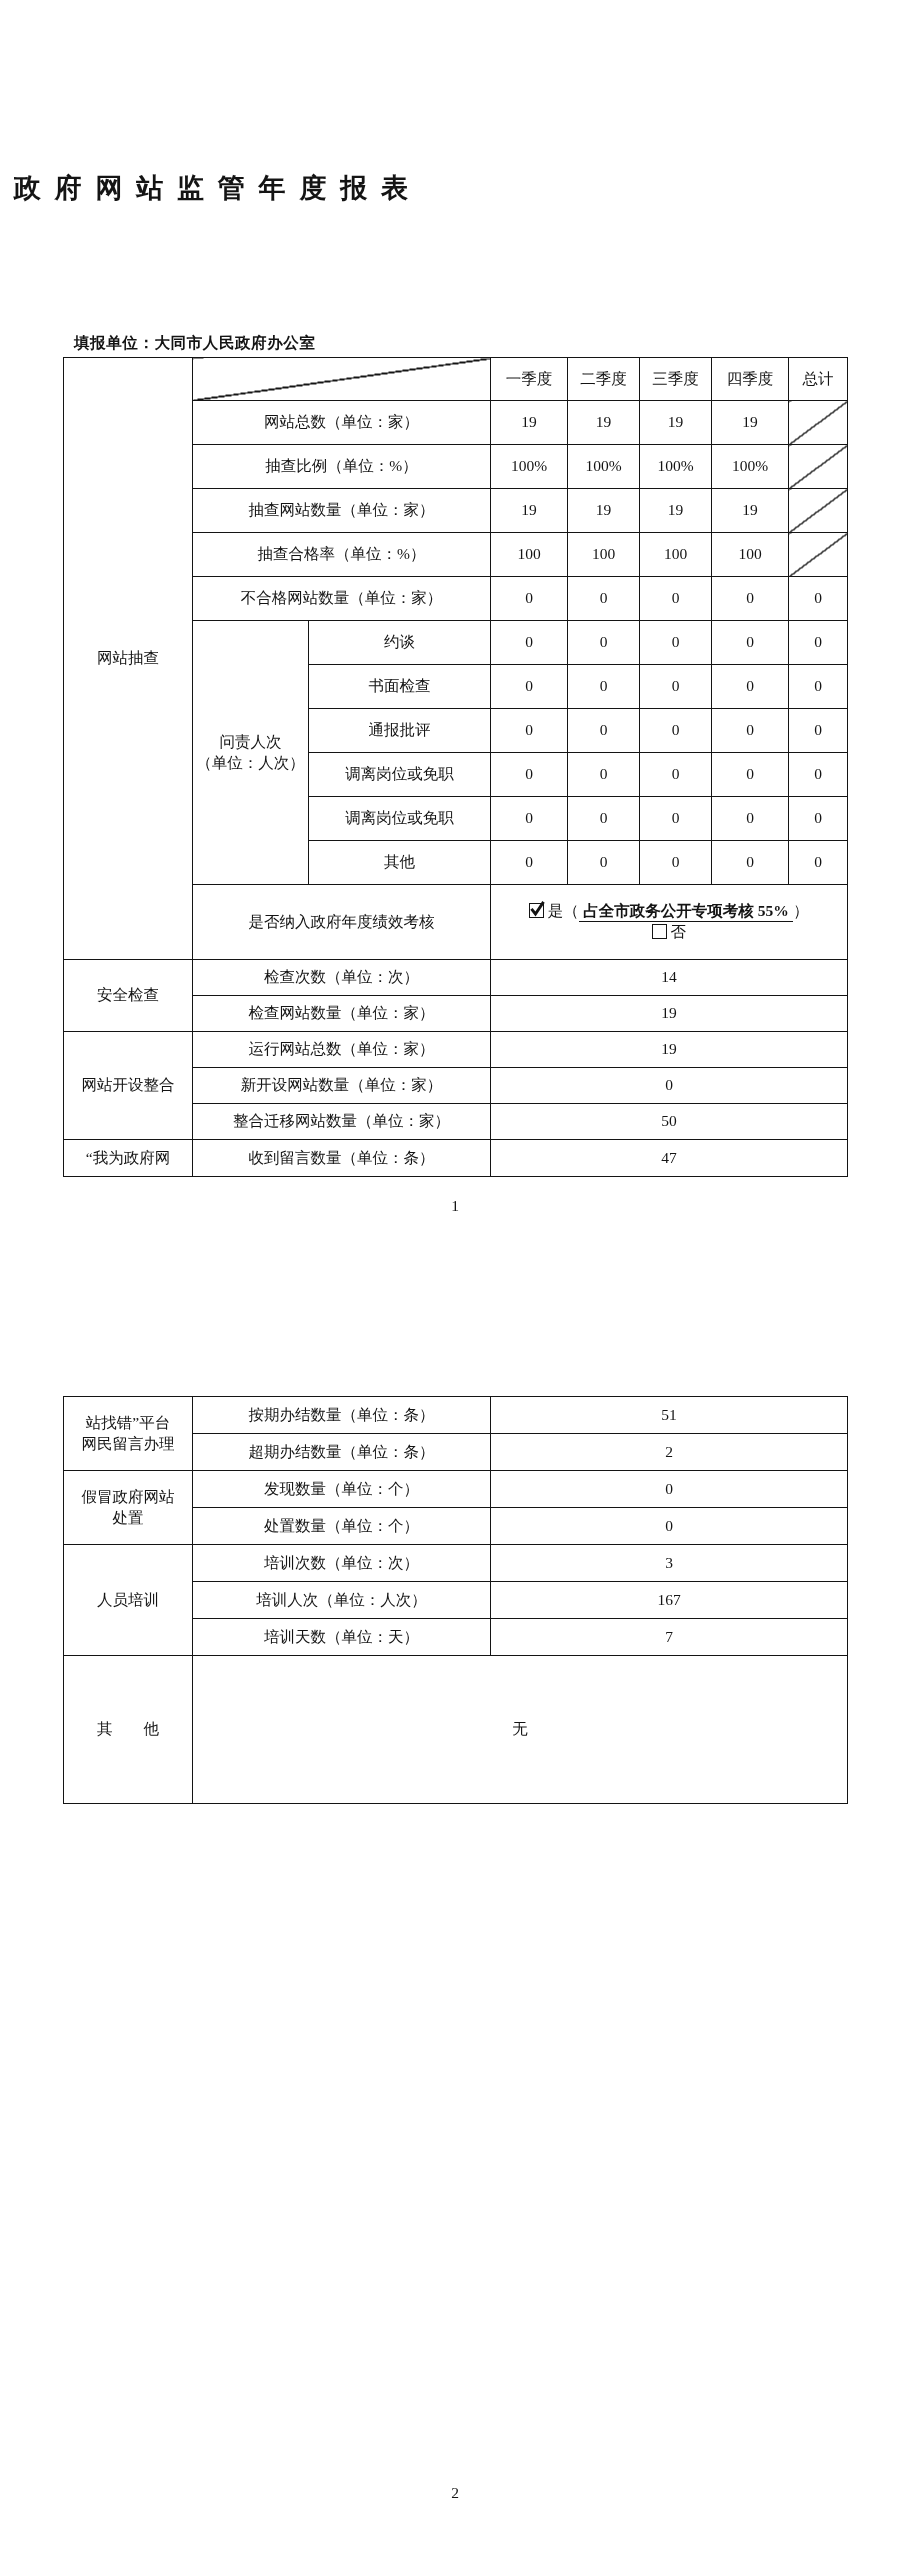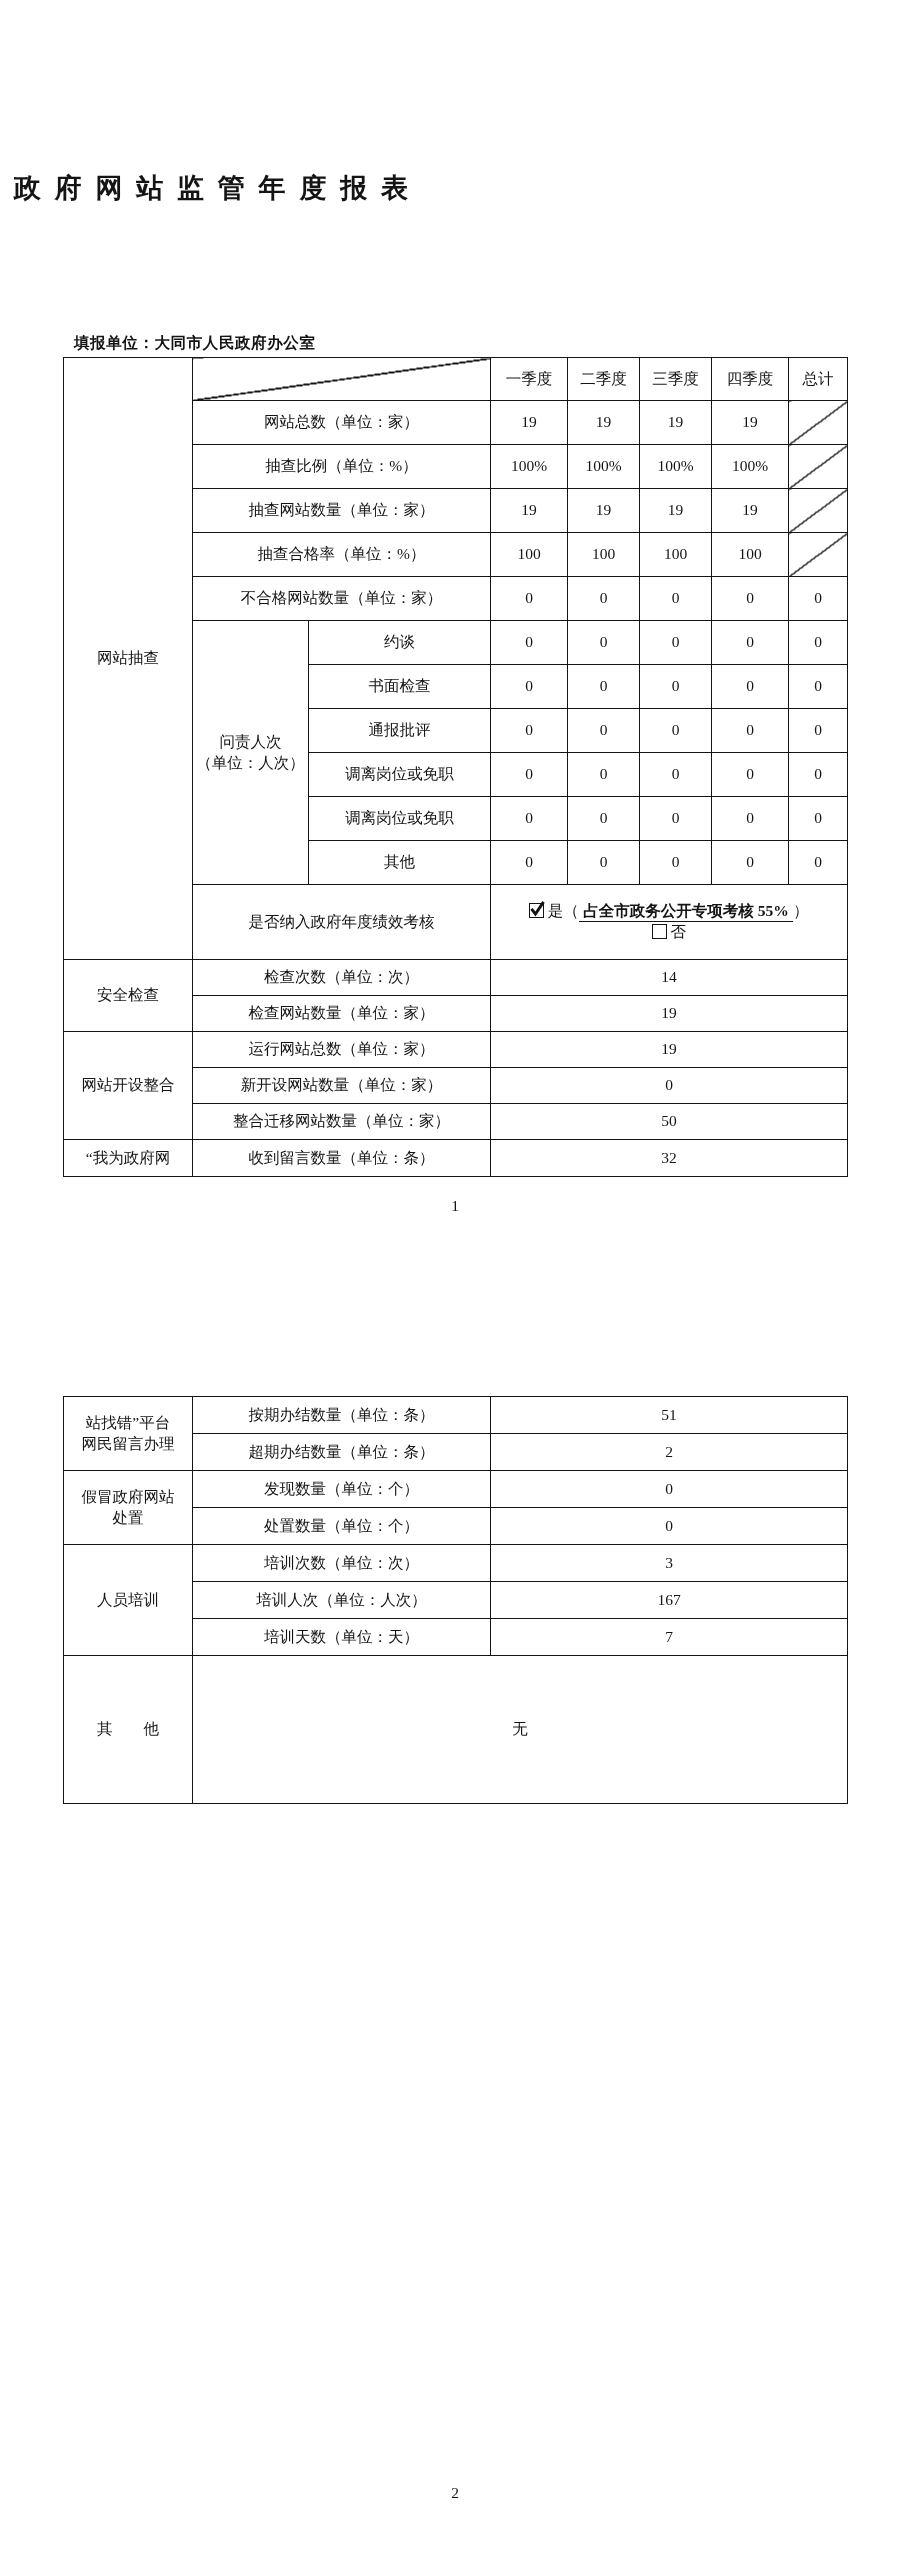--- a/index.html
+++ b/index.html
@@ -230,21 +230,21 @@
       <td colspan="5">0</td>
     </tr>
     <tr style="height:36px">
       <td colspan="2">整合迁移网站数量（单位：家）</td>
       <td colspan="5">50</td>
     </tr>
 
     <tr style="height:37px">
       <td>“我为政府网</td>
       <td colspan="2">收到留言数量（单位：条）</td>
-      <td colspan="5">32</td>
+      <td colspan="5">47</td>
     </tr>
   </tbody>
     </table>
 
   <div class="page-num pn1">1</div>
 
   <table class="report" id="table2">
     <colgroup>
       <col style="width:129px">
         <col style="width:298px">

